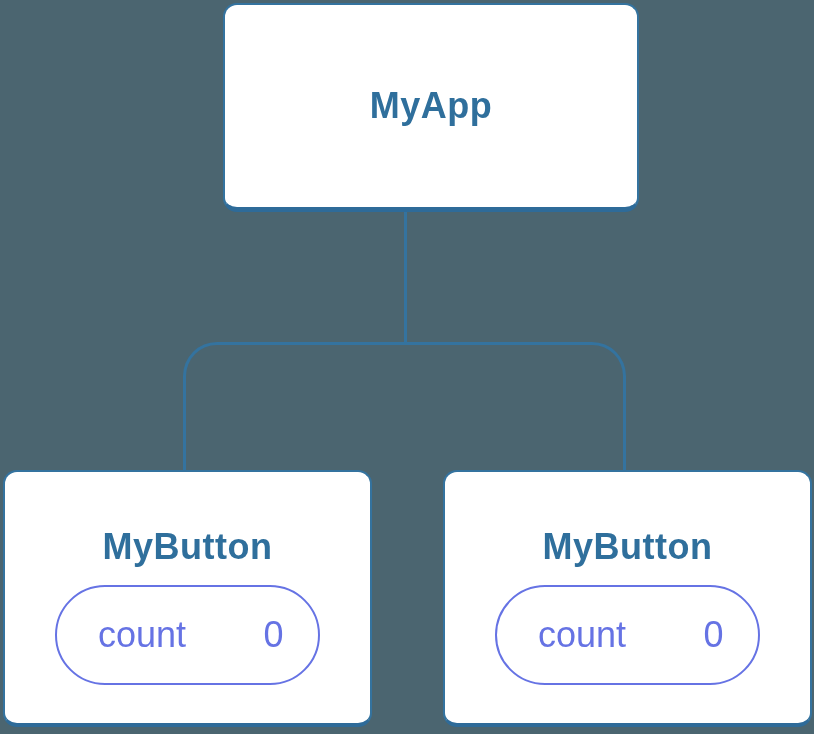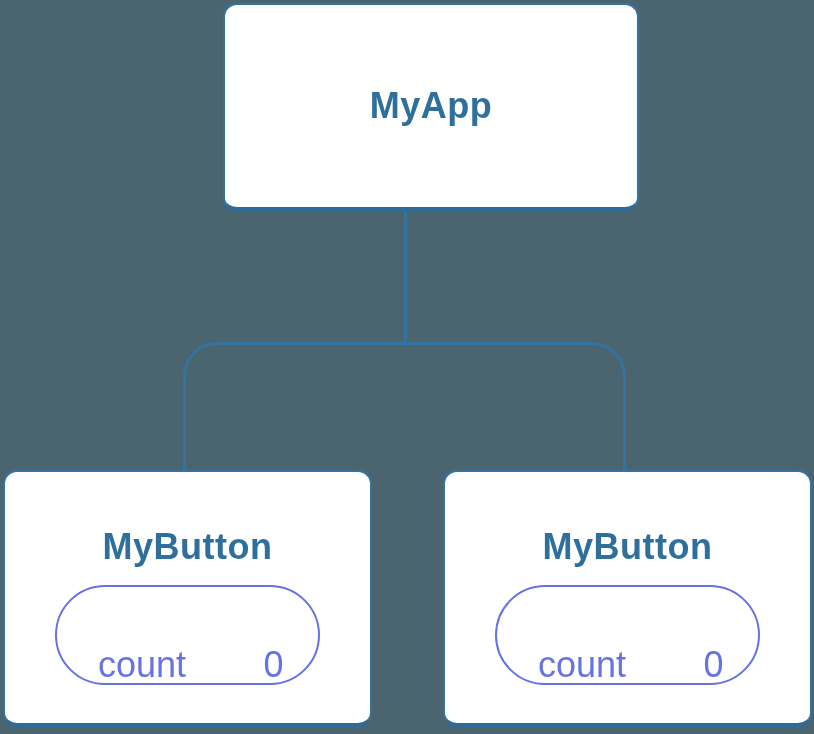--- a/index.html
+++ b/index.html
@@ -69,21 +69,21 @@
     border-right: 3px solid var(--connector);
     border-radius: 34px 34px 0 0;
   }
 
   
   .state-pill {
     width: 265px; height: 100px;
     border: 2px solid var(--state-accent);
     border-radius: 50px;
     display: flex;
-    align-items: flex-end;
+    align-items: center;
     overflow: hidden;
     background: var(--node-fill);
   }
   .state-key-cell {
     flex: 0 0 170px;
     display: flex; align-items: center; justify-content: center;
   }
   .state-divider {
     flex: 0 0 2px;
     background: var(--state-accent);

